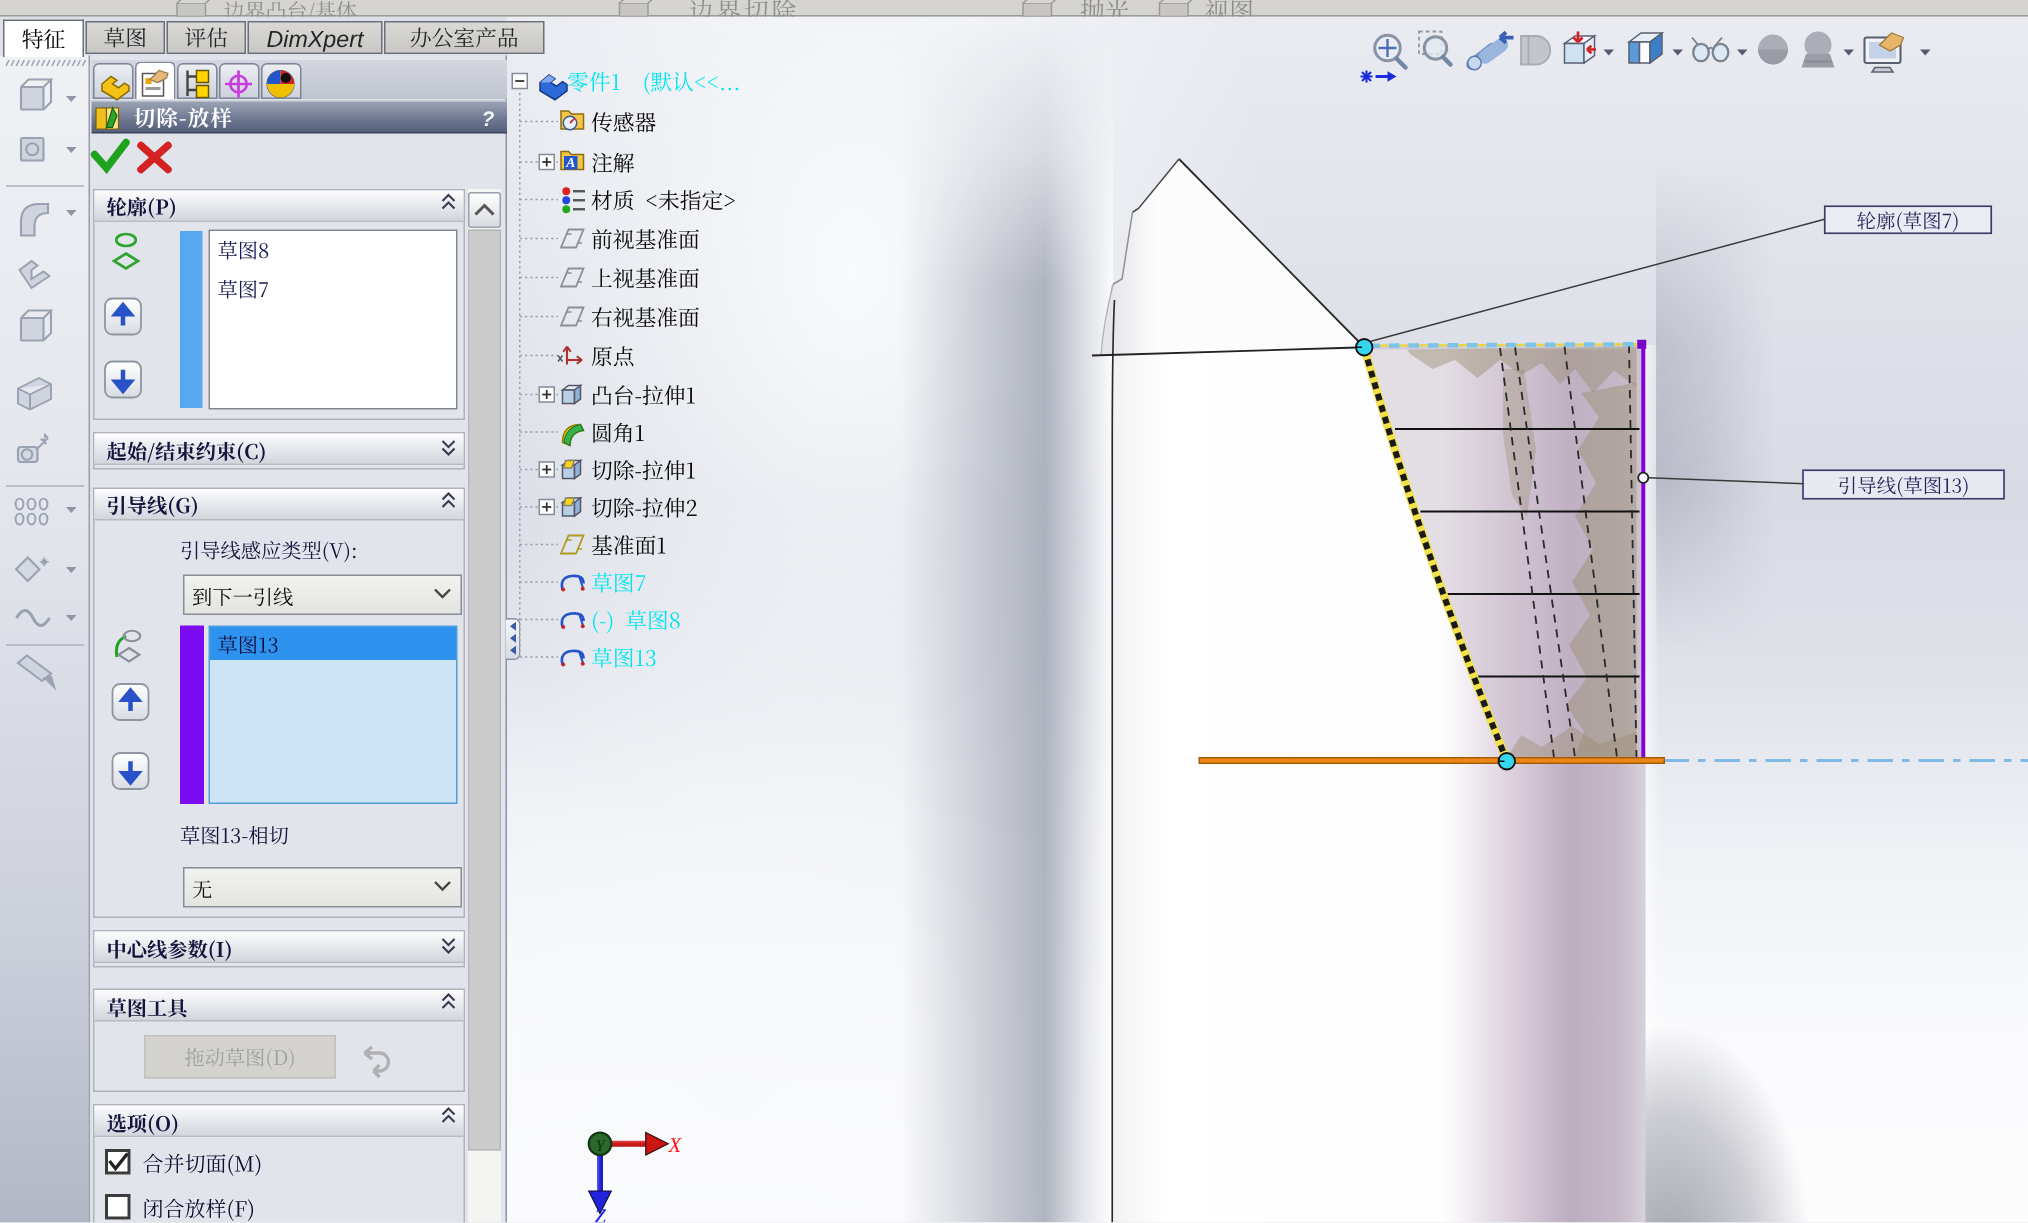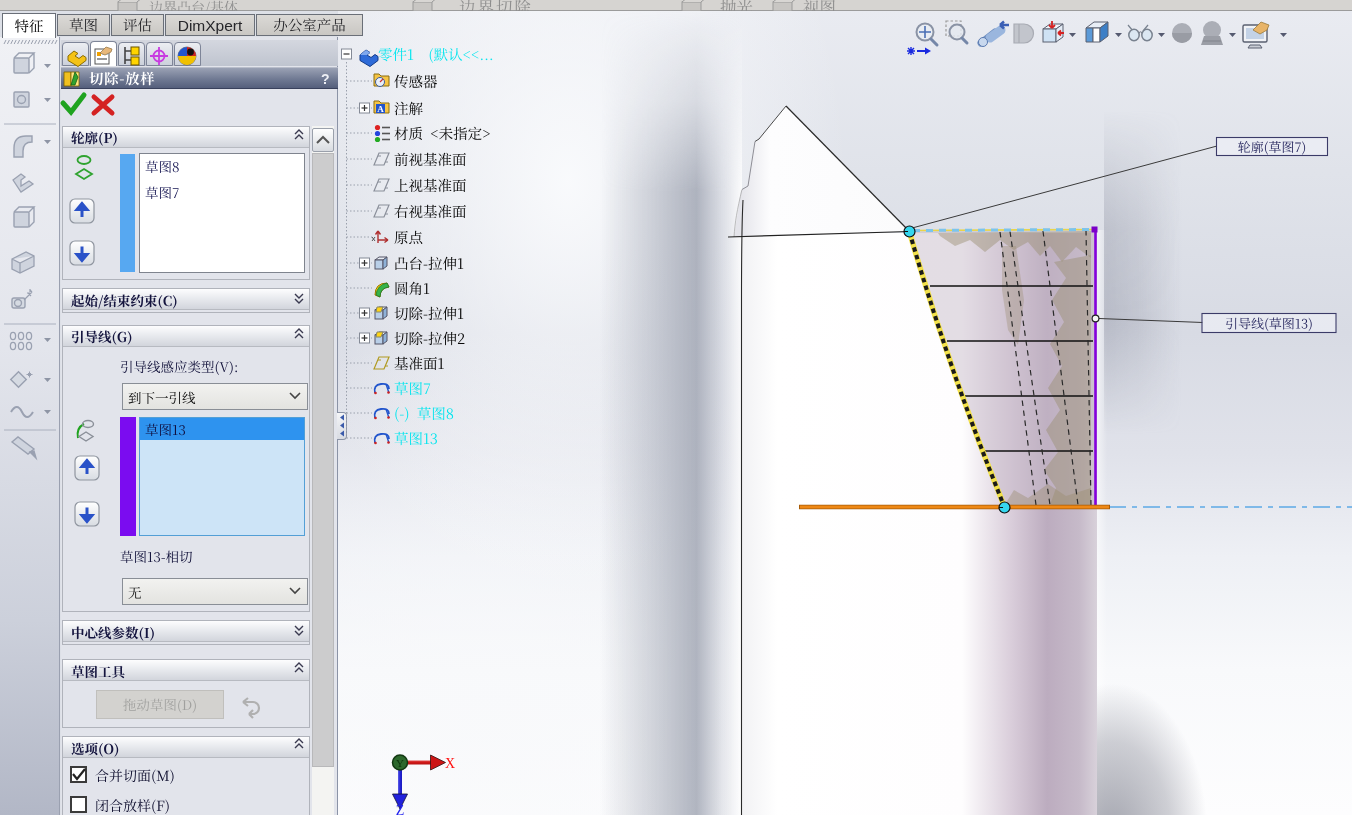--- a/index.html
+++ b/index.html
@@ -1,13 +1,13 @@
 <!DOCTYPE html>
 <html><head><meta charset="utf-8"><style>html,body{margin:0;padding:0;width:1352px;height:815px;overflow:hidden;font-family:"Liberation Sans",sans-serif;}*{box-sizing:border-box;}</style></head><body>
-<div style="position:relative;width:1352px;height:815px;">
+<div style="position:relative;width:1352px;height:815px;font-style:italic;">
     <div style="position:absolute;left:0;top:0;width:1352px;height:815px;background:#dde0e7;"></div>
     <div style="position:absolute;left:338px;top:11px;width:1014px;height:804px;background:radial-gradient(ellipse 280px 420px at 230px 170px, rgba(250,251,253,0.95) 0%, rgba(250,251,253,0) 100%),radial-gradient(ellipse 420px 380px at 150px 700px, rgba(248,249,251,0.85) 0%, rgba(248,249,251,0) 100%),linear-gradient(to bottom, #e9ebf1 0%, #e0e3ea 20%, #d8dbe4 40%, #e0e2ea 55%, #eef0f5 68%, #f8f9fb 82%, #fdfdfe 100%);"></div>
     <div style="position:absolute;left:600px;top:11px;width:142px;height:804px;background:linear-gradient(to right, rgba(180,184,194,0) 0%, rgba(163,168,181,0.85) 68%, rgba(205,208,217,0.5) 86%, rgba(255,255,255,0.85) 100%);-webkit-mask-image:linear-gradient(to bottom, transparent 0, rgba(0,0,0,0.35) 90px, black 180px);mask-image:linear-gradient(to bottom, transparent 0, rgba(0,0,0,0.35) 90px, black 180px);"></div>
     <div style="position:absolute;left:1097px;top:230px;width:10px;height:585px;background:linear-gradient(to right, rgba(255,255,255,0.6), rgba(255,255,255,0));"></div>
     <div style="position:absolute;left:1104px;top:110px;width:78px;height:705px;background:linear-gradient(to right, rgba(138,142,158,0.42) 0%, rgba(138,142,158,0.27) 45%, rgba(138,142,158,0) 100%);-webkit-mask-image:linear-gradient(to bottom, transparent 0, rgba(0,0,0,0.9) 17%, black 30%, transparent 46%);mask-image:linear-gradient(to bottom, transparent 0, rgba(0,0,0,0.9) 17%, black 30%, transparent 46%);"></div>
     <div style="position:absolute;left:1095px;top:655px;width:145px;height:160px;background:radial-gradient(ellipse 80% 115% at 12% 112%, rgba(130,132,145,0.72) 0%, rgba(130,132,145,0.38) 50%, rgba(135,137,149,0) 82%);"></div>
     <div style="position:absolute;left:0;top:0;width:1352px;height:11px;background:#d6d4d1;border-bottom:1px solid #9b9b9b;overflow:hidden;"></div>
     <div style="position:absolute;left:2px;top:13px;width:54px;height:25px;background:#fff;border:1px solid #6a6f78;border-bottom:none;z-index:3;"></div>
     <div style="position:absolute;left:57px;top:14px;width:53px;height:22px;background:linear-gradient(#dbd9d6,#c9c7c3);border:1px solid #6a6f78;z-index:2;"></div>
     <div style="position:absolute;left:111px;top:14px;width:53px;height:22px;background:linear-gradient(#dbd9d6,#c9c7c3);border:1px solid #6a6f78;z-index:2;"></div>

